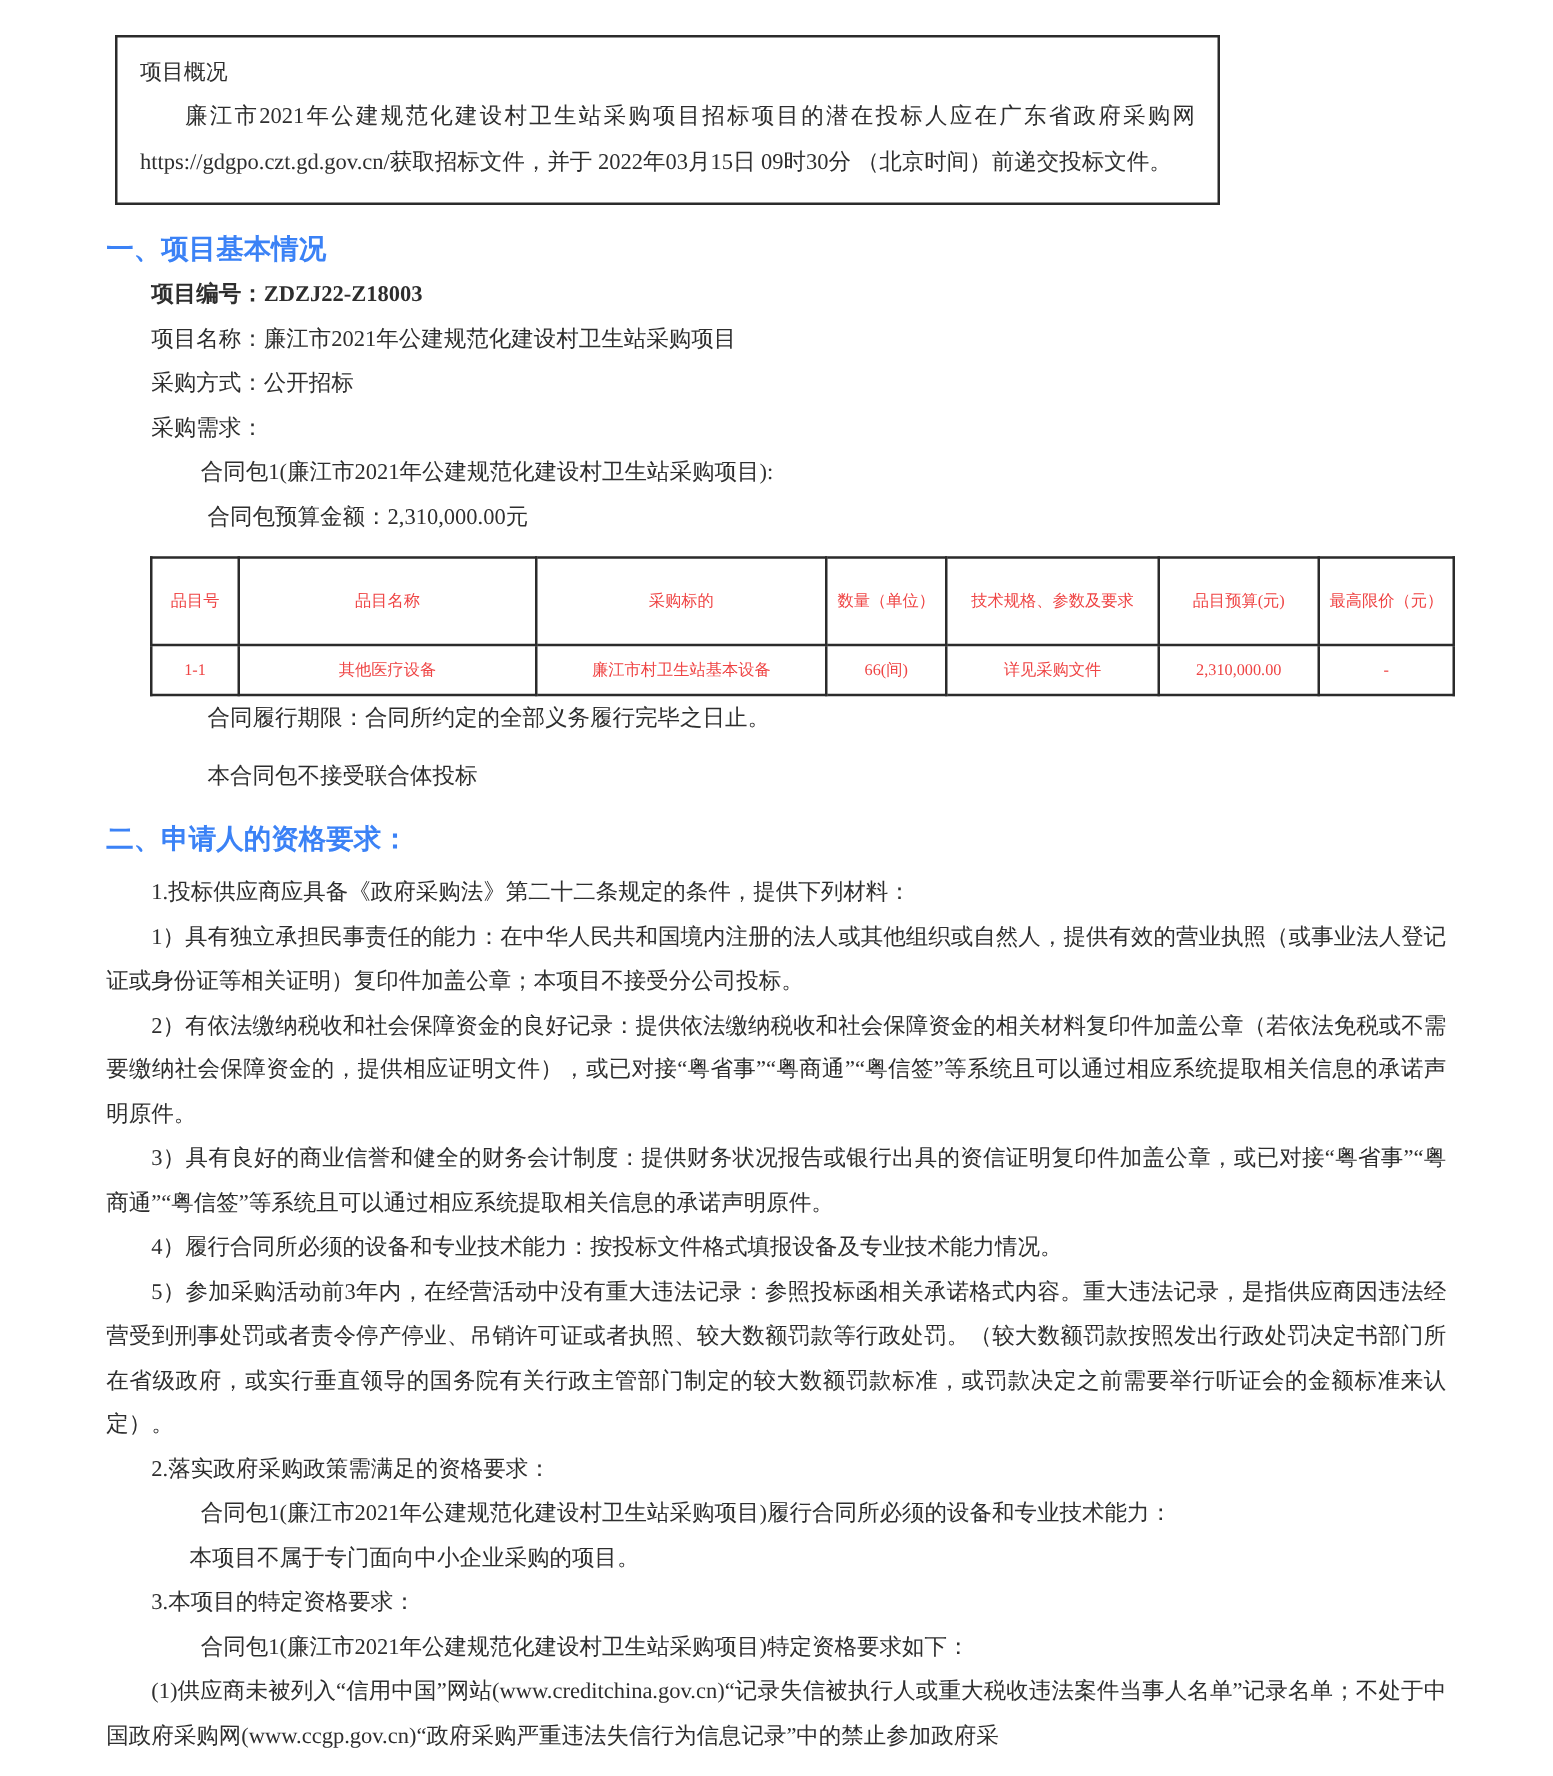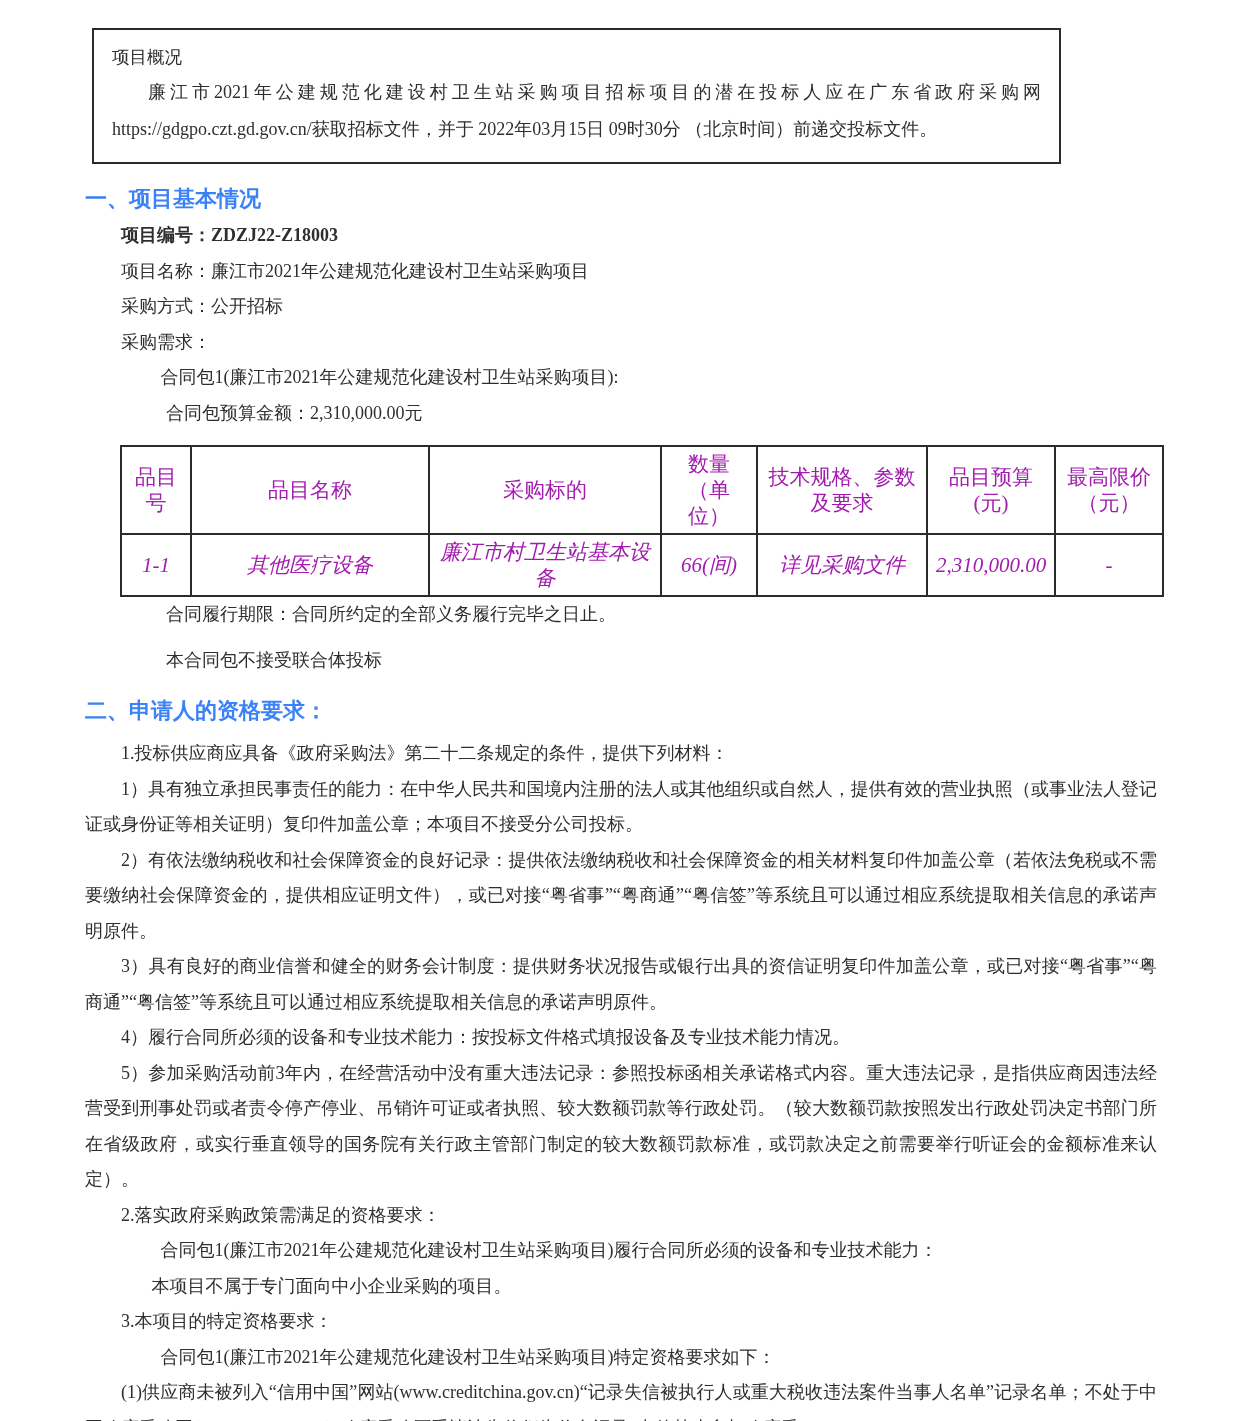--- a/index.html
+++ b/index.html
@@ -10,21 +10,21 @@
   body {
     width: 1242px; height: 1421px;
     overflow: hidden;
     font-family: "Liberation Serif", "DejaVu Serif", serif;
     color: #2e2e2e;
   }
   .page { position: relative; width: 1242px; height: 1421px; background: #fff; }
 
   .overview-box {
     margin: 28px 92px 0 92px;
-    width: 969px;
+    width: 884px;
     min-height: 132px;
     border: 2px solid #2b2b2b;
     padding: 10px 18px 14px 18px;
   }
   .box-title {
     margin: 0;
     font-size: 17.5px;
     line-height: 34px;
   }
   .box-body {
@@ -56,33 +56,33 @@
   .ind-a { text-indent: 2em; }
   .ind-b { text-indent: 4.2em; }
   .ind-c { text-indent: 4.5em; }
   .ind-d { text-indent: 3.7em; }
 
   table.items {
     margin: 14px 4px 0 120px;
     width: 1042px;
     border-collapse: collapse;
     table-layout: fixed;
-    font-size: 21px;
-    color: #a21caf;
+    font-size: 13px;
+    color: #ef4444;
   }
   table.items th, table.items td {
     border: 2px solid #2b2b2b;
     padding: 4px 6px;
     text-align: center;
     font-weight: normal;
     line-height: 26px;
     overflow: hidden;
   }
   table.items th { height: 70px; }
-  table.items td { height: 40px; font-style: italic; }
+  table.items td { height: 40px; }
   td.num-right { text-align: right; padding-right: 10px; }
 
   .after-table { margin-top: 10px; }
 </style>
 </head>
 <body>
 
 <div class="page">
 
   <div class="overview-box">

